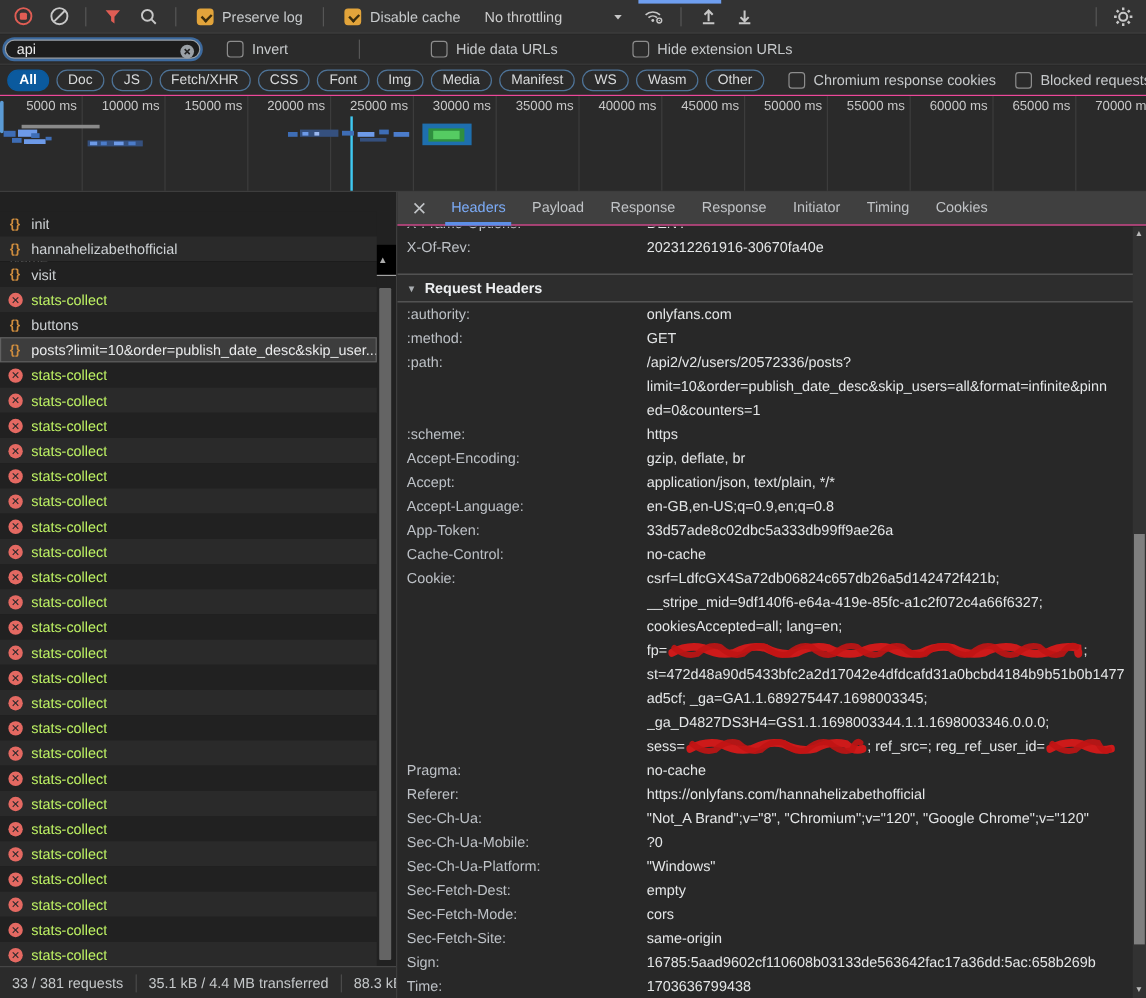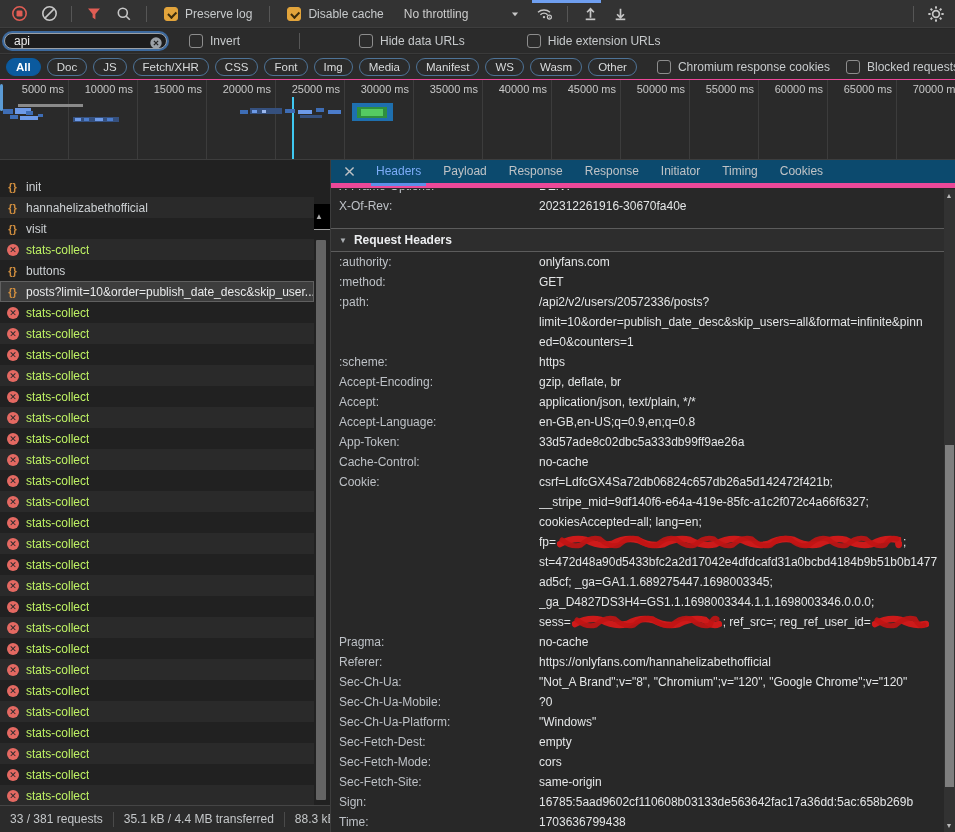--- a/index.html
+++ b/index.html
@@ -68,21 +68,21 @@
   .req-row.err .req-label{color:#bef264;}
   .req-label{overflow:hidden;text-overflow:clip;}
   .left-sb-thumb{position:absolute;left:316px;top:80px;width:10px;height:560px;background:#646464;border-radius:1px;}
   .statusbar{position:absolute;left:0;bottom:0;width:330px;height:27px;background:#2b2b2b;
              border-top:1px solid #454545;display:flex;align-items:center;color:#c5c8ca;z-index:5;}
   .status-item{padding:0 10px;white-space:nowrap;text-align:right;}
   .status-sep{width:1px;height:15px;background:#4a4a4a;flex:none;}
 
   .right-panel{position:absolute;left:330px;top:160px;width:625px;height:672px;background:#282828;
                border-left:1px solid #3d3d3d;overflow:hidden;}
-  .tabbar{position:relative;height:28px;background:#0c4a6e;border-bottom:5px solid #ec4899;
+  .tabbar{position:relative;height:28px;background:#404040;border-bottom:1px solid #ec4899;
           display:flex;align-items:center;padding-left:6px;}
   .tab-close{width:24px;height:24px;display:flex;align-items:center;justify-content:center;cursor:pointer;margin-right:4px;}
   .tab{position:relative;height:28px;line-height:27px;padding:0 11px;color:#c0c3c6;cursor:pointer;flex:none;}
   .tab.active{color:#7cacf8;}
   .tab.active::after{content:"";position:absolute;left:6px;right:6px;bottom:0;height:3px;background:#5c8fe8;}
 
   .detail-content{position:absolute;left:0;top:29px;width:614px;bottom:0;overflow:hidden;}
   .hdr-row{display:flex;padding-left:8px;}
   .hdr-row.cut{margin-top:-13px;}
   .hdr-name{width:200px;flex:none;color:#bdc1c6;line-height:20px;white-space:nowrap;}

